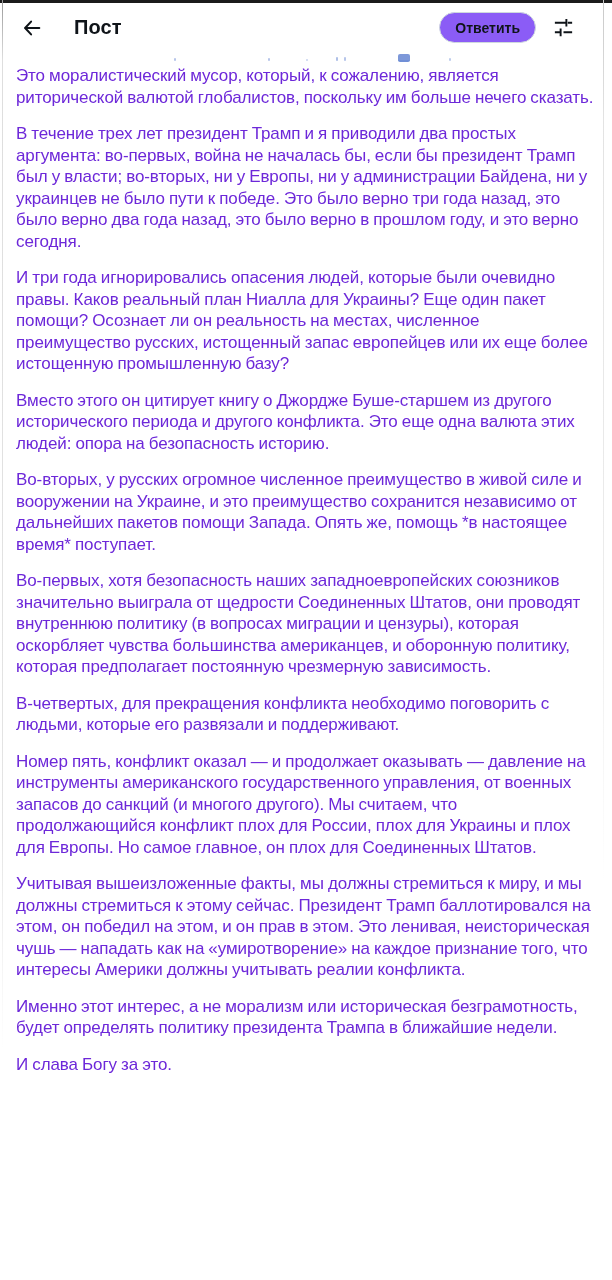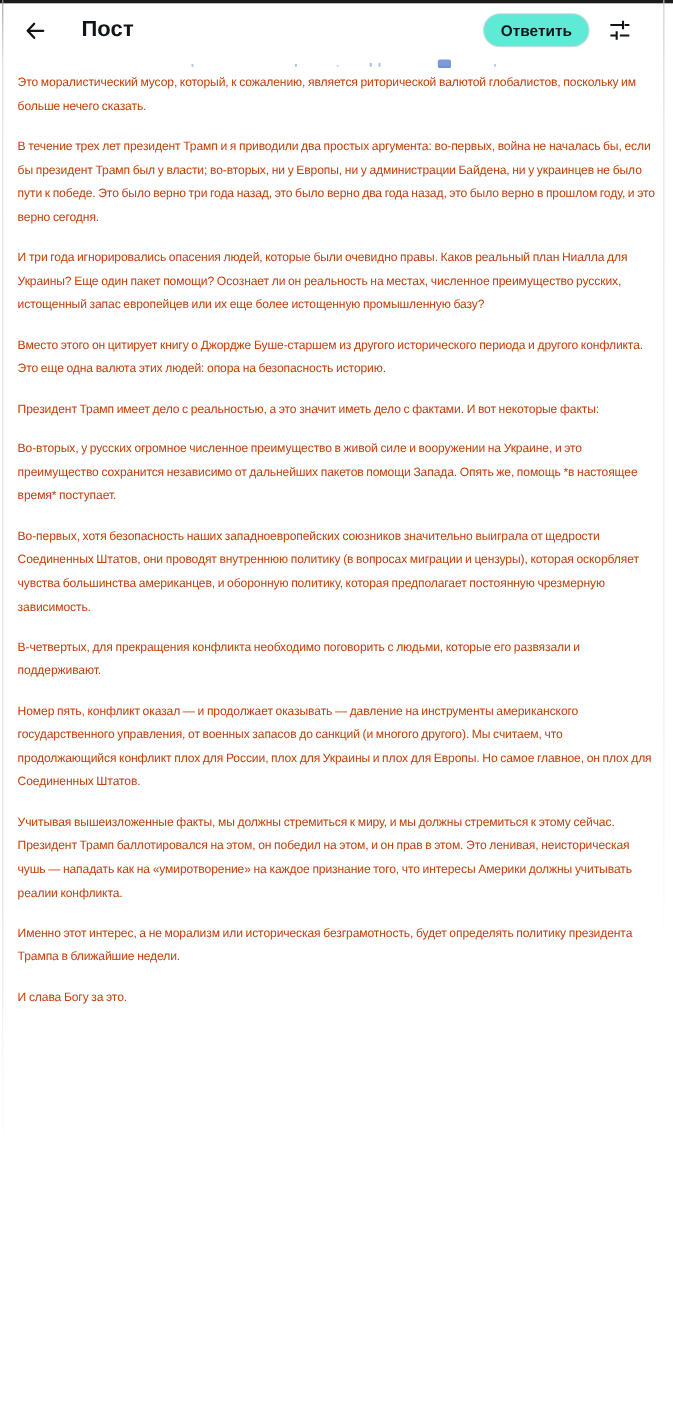--- a/index.html
+++ b/index.html
@@ -47,21 +47,21 @@
     display: flex; align-items: center; justify-content: center;
     width: 36px; height: 36px; border-radius: 50%;
     color: #0f1419; flex: 0 0 auto;
   }
   .page-title {
     font-size: 20px; font-weight: 700; color: #0f1419;
     margin-left: 24px; letter-spacing: 0.1px;
   }
   .header-spacer { flex: 1 1 auto; }
   .reply-pill {
-    background: #5eead4;
+    background: #8b5cf6;
     border: 1px solid #cfd9de;
     border-radius: 16px;
     height: 31px;
     padding: 0 15px;
     font-family: inherit;
     font-size: 14px;
     font-weight: 700;
     color: #0f1419;
     cursor: pointer;
     display: flex; align-items: center;
@@ -95,24 +95,24 @@
     border-radius: 0 0 9px 9px; opacity: .8;
   }
 
   
   .post-body {
     padding: 1px 16px 0 16px;
     position: relative;
     z-index: 2;
   }
   .post-body p {
-    font-size: 11px;
+    font-size: 17px;
     line-height: 21.5px;
     letter-spacing: -0.1px;
-    color: #c2410c;
+    color: #6d28d9;
     margin: 0 0 15px 0;
     word-spacing: -0.5px;
   }
 </style>
 </head>
 <body>
 
 <div class="screen">
   <div class="top-edge"></div>
   <div class="left-edge"></div>
@@ -153,21 +153,20 @@
       <i class="frag-f"></i>
   </div>
 
   <article class="post-body">
     <div>
 
     <p>Это моралистический мусор, который, к сожалению, является риторической валютой глобалистов, поскольку им больше нечего сказать.</p>
         <p>В течение трех лет президент Трамп и я приводили два простых аргумента: во-первых, война не началась бы, если бы президент Трамп был у власти; во-вторых, ни у Европы, ни у администрации Байдена, ни у украинцев не было пути к победе. Это было верно три года назад, это было верно два года назад, это было верно в прошлом году, и это верно сегодня.</p>
         <p>И три года игнорировались опасения людей, которые были очевидно правы. Каков реальный план Ниалла для Украины? Еще один пакет помощи? Осознает ли он реальность на местах, численное преимущество русских, истощенный запас европейцев или их еще более истощенную промышленную базу?</p>
         <p>Вместо этого он цитирует книгу о Джордже Буше-старшем из другого исторического периода и другого конфликта. Это еще одна валюта этих людей: опора на безопасность историю.</p>
-        <p>Президент Трамп имеет дело с реальностью, а это значит иметь дело с фактами. И вот некоторые факты:</p>
         <p>Во-вторых, у русских огромное численное преимущество в живой силе и вооружении на Украине, и это преимущество сохранится независимо от дальнейших пакетов помощи Запада. Опять же, помощь *в настоящее время* поступает.</p>
         <p>Во-первых, хотя безопасность наших западноевропейских союзников значительно выиграла от щедрости Соединенных Штатов, они проводят внутреннюю политику (в вопросах миграции и цензуры), которая оскорбляет чувства большинства американцев, и оборонную политику, которая предполагает постоянную чрезмерную зависимость.</p>
         <p>В-четвертых, для прекращения конфликта необходимо поговорить с людьми, которые его развязали и поддерживают.</p>
         <p>Номер пять, конфликт оказал — и продолжает оказывать — давление на инструменты американского государственного управления, от военных запасов до санкций (и многого другого). Мы считаем, что продолжающийся конфликт плох для России, плох для Украины и плох для Европы. Но самое главное, он плох для Соединенных Штатов.</p>
         <p>Учитывая вышеизложенные факты, мы должны стремиться к миру, и мы должны стремиться к этому сейчас. Президент Трамп баллотировался на этом, он победил на этом, и он прав в этом. Это ленивая, неисторическая чушь — нападать как на «умиротворение» на каждое признание того, что интересы Америки должны учитывать реалии конфликта.</p>
         <p>Именно этот интерес, а не морализм или историческая безграмотность, будет определять политику президента Трампа в ближайшие недели.</p>
         <p>И слава Богу за это.</p>
       </div>
   </article>
 </div>

